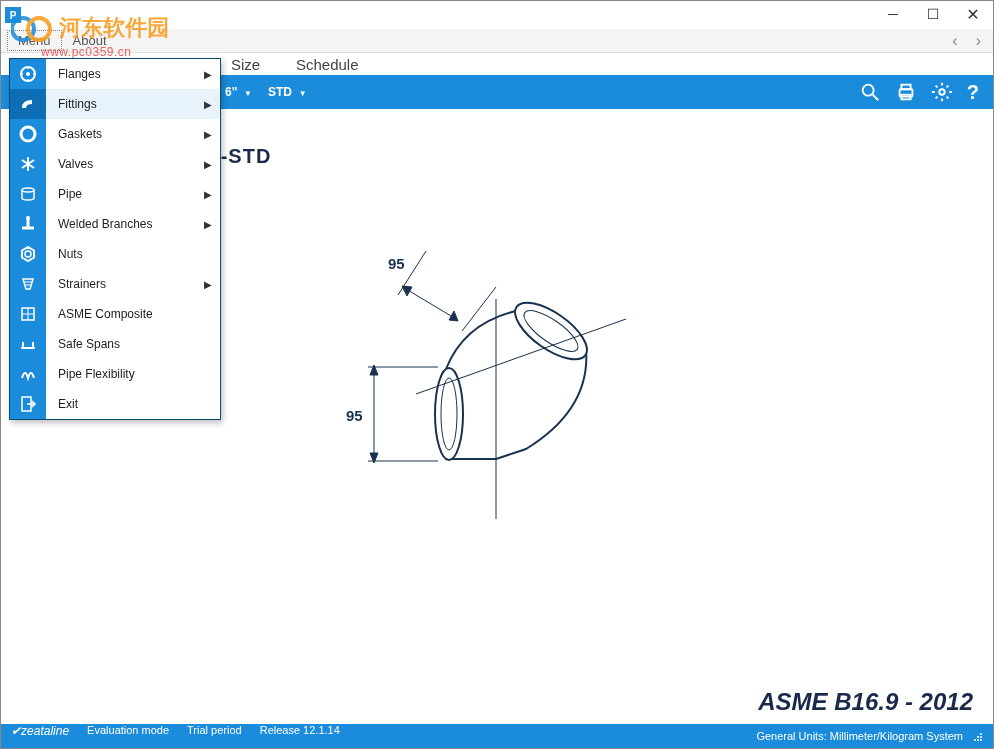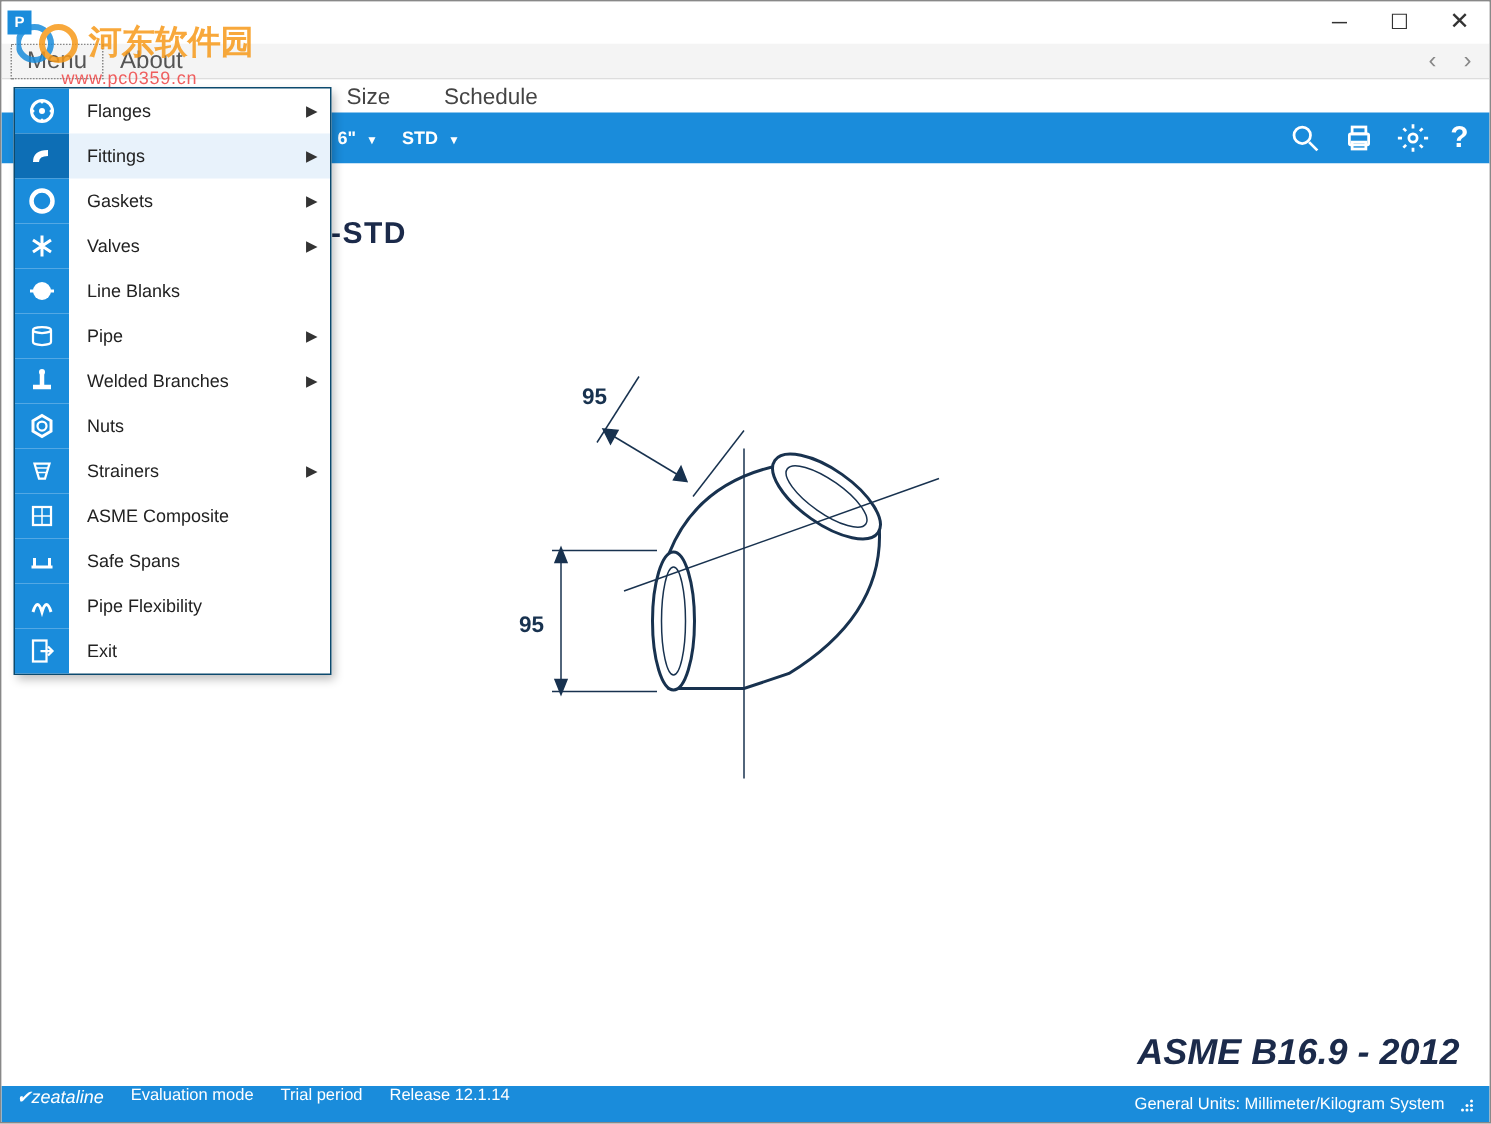--- a/index.html
+++ b/index.html
@@ -9,21 +9,21 @@
 .titlebar .app-icon { width: 16px; height: 16px; background: #1a8cdb; color: #fff; display: flex; align-items: center; justify-content: center; font-size: 10px; font-weight: bold; margin-right: 6px; }
 .titlebar .title-text { font-size: 12px; color: #333; }
 .titlebar .win-controls { position: absolute; right: 0; top: 0; display: flex; }
 .titlebar .win-controls div { width: 40px; height: 26px; display: flex; align-items: center; justify-content: center; font-size: 14px; color: #333; }
 .titlebar .win-controls .close { font-size: 16px; }
 
 .watermark { position: absolute; top: 12px; left: 10px; font-size: 22px; font-weight: bold; color: #f79a1a; opacity: 0.85; z-index: 5; pointer-events: none; }
 .watermark .url { position: absolute; top: 32px; left: 30px; font-size: 12px; color: #ef4444; font-weight: normal; letter-spacing: 0.5px; }
 
 .menubar { height: 24px; background: #f4f4f4; display: flex; align-items: center; padding: 0 6px; border-bottom: 1px solid #ddd; }
-.menubar .menu-item { padding: 2px 10px; font-size: 16px; color: #555; border: 1px dotted transparent; text-align: right; }
+.menubar .menu-item { padding: 2px 10px; font-size: 13px; color: #555; border: 1px dotted transparent; text-align: right; }
 .menubar .menu-item.active { border-color: #888; }
 .menubar .nav-arrows { margin-left: auto; display: flex; gap: 6px; }
 .menubar .nav-arrows span { font-size: 16px; color: #888; padding: 0 6px; }
 
 .toolbar-labels { height: 22px; background: #fff; display: flex; align-items: center; font-size: 15px; color: #444; }
 .toolbar-labels .lbl { position: absolute; }
 .toolbar-labels .lbl1 { left: 230px; }
 .toolbar-labels .lbl2 { left: 295px; }
 
 .blue-toolbar { height: 34px; background: #1a8cdb; display: flex; align-items: center; color: #fff; font-size: 12px; padding: 0 6px; position: relative; }
@@ -181,30 +181,20 @@
       <div class="arrow">▶</div>
     </div>
     <div class="row">
       <div class="icon-cell">
         <svg viewBox="0 0 20 20">
           <path d="M10 3 L10 17 M4 6 L16 14 M4 14 L16 6" stroke="#fff" stroke-width="2"></path>
         </svg>
       </div>
       <div class="label">Valves</div>
       <div class="arrow">▶</div>
-    </div>
-    <div class="row">
-      <div class="icon-cell">
-        <svg viewBox="0 0 20 20">
-          <circle cx="10" cy="10" r="6" fill="#fff"></circle>
-          <rect x="2" y="9" width="16" height="2" fill="#fff"></rect>
-        </svg>
-      </div>
-      <div class="label">Line Blanks</div>
-      <div class="arrow"></div>
     </div>
     <div class="row">
       <div class="icon-cell">
         <svg viewBox="0 0 20 20">
           <ellipse cx="10" cy="6" rx="6" ry="2" fill="none" stroke="#fff" stroke-width="1.5"></ellipse>
           <path d="M4 6 L4 14 A6 2 0 0 0 16 14 L16 6" fill="none" stroke="#fff" stroke-width="1.5"></path>
         </svg>
       </div>
       <div class="label">Pipe</div>
       <div class="arrow">▶</div>

